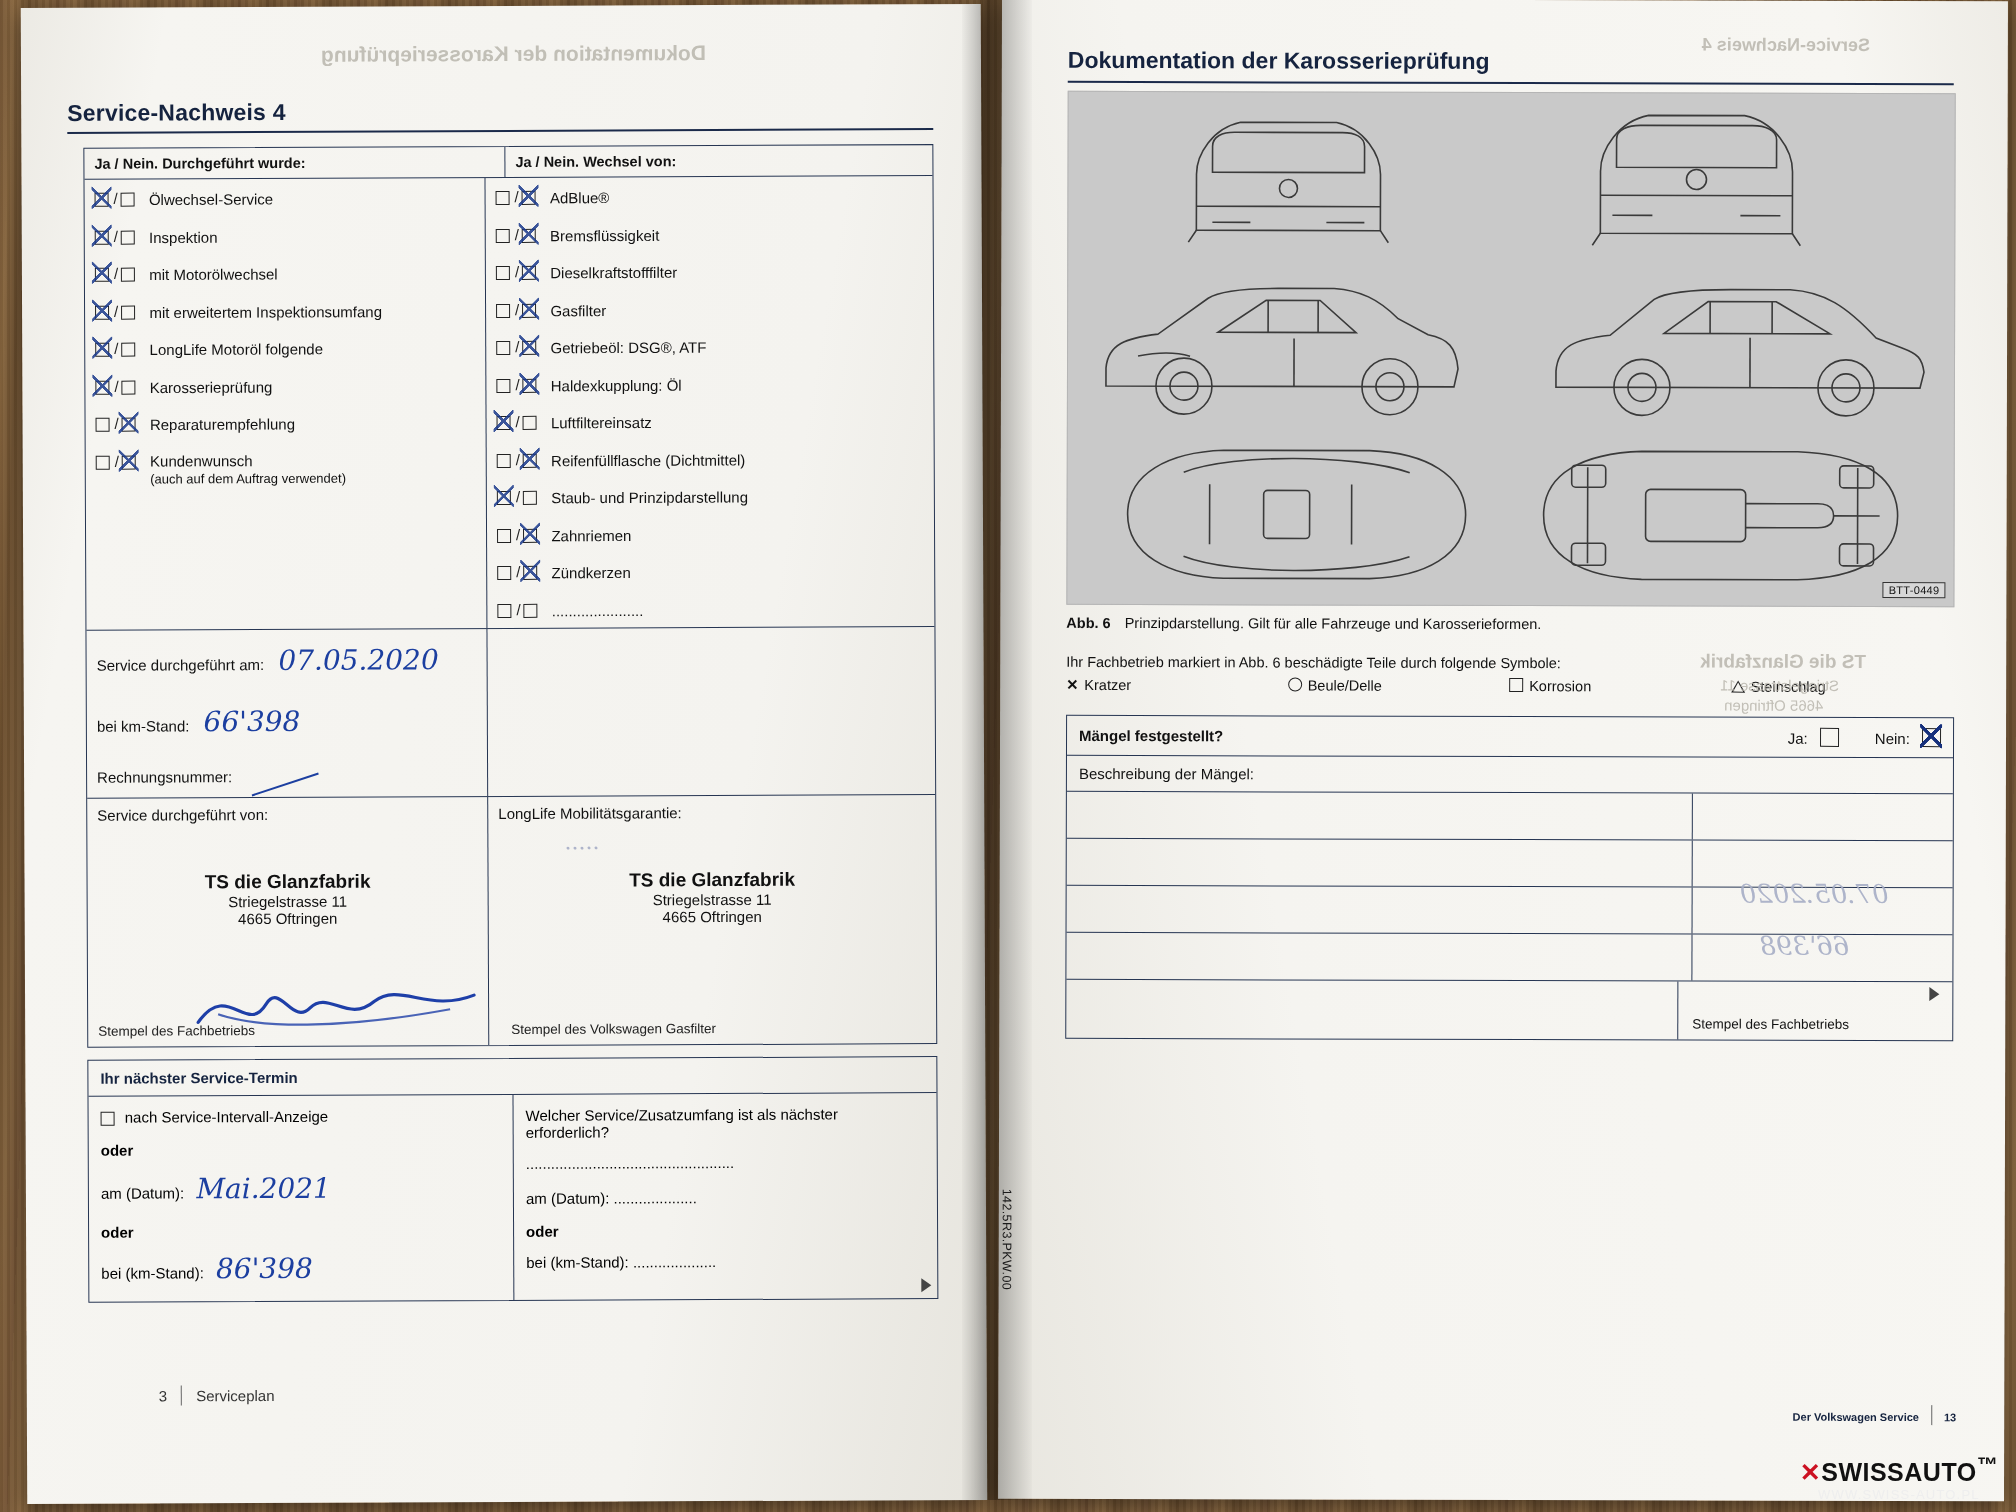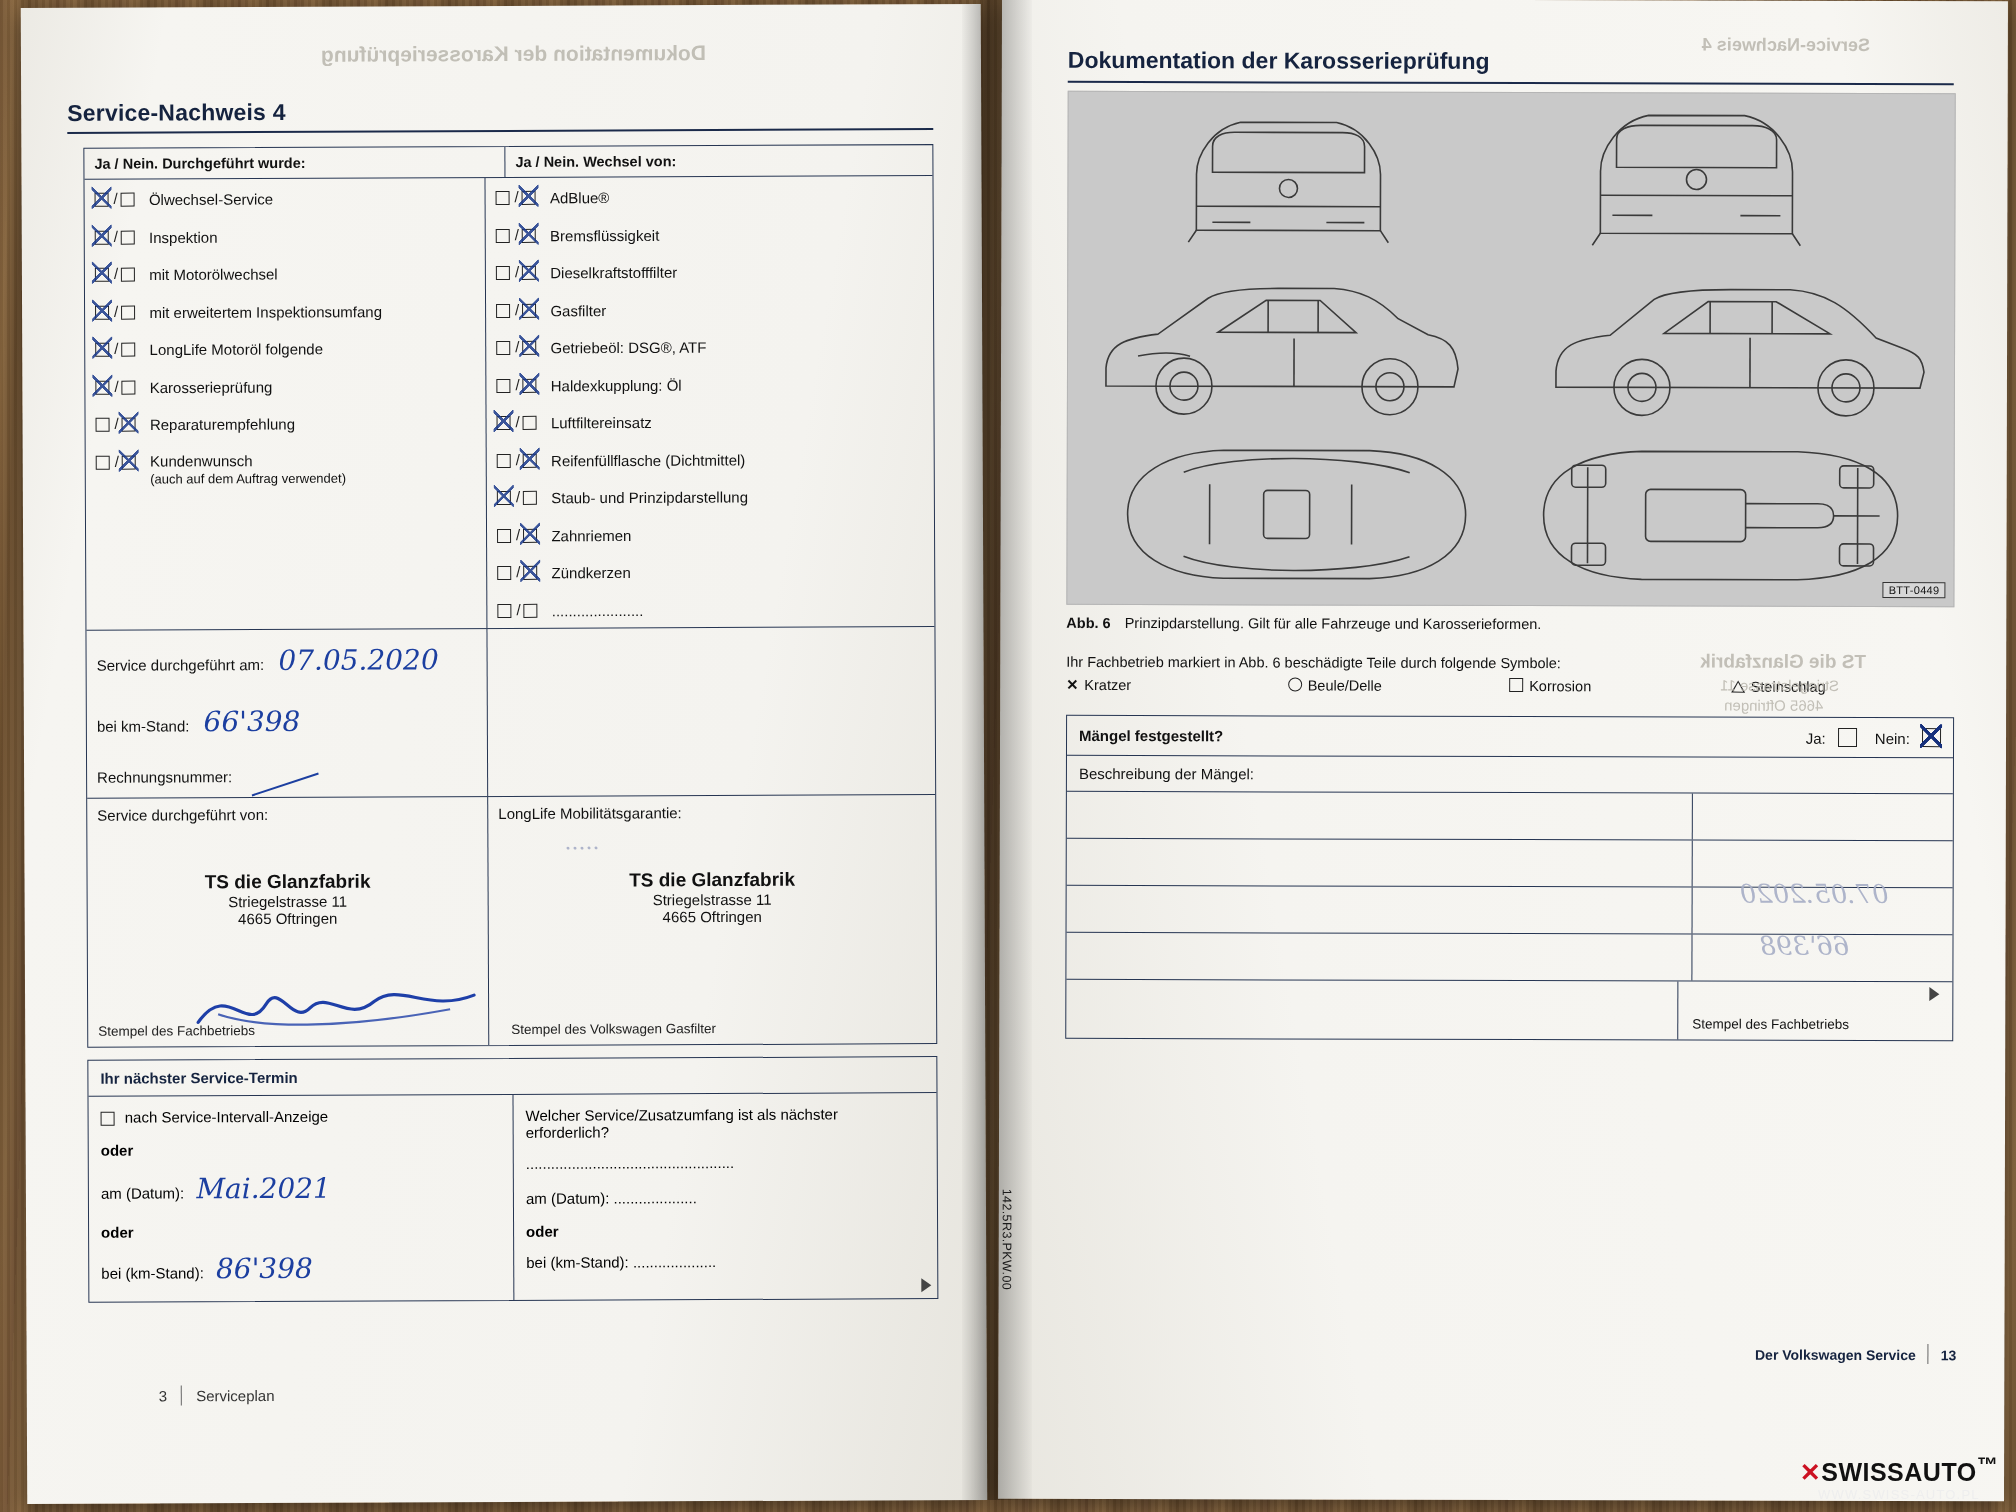--- a/index.html
+++ b/index.html
@@ -103,39 +103,39 @@
   .sq{display:inline-block;width:12px;height:12px;border:1.2px solid #222;vertical-align:-1px;margin-right:6px;}
   .ci{display:inline-block;width:12px;height:12px;border:1.2px solid #222;border-radius:50%;vertical-align:-1px;margin-right:6px;}
   .tri{display:inline-block;width:0;height:0;border-left:7px solid transparent;border-right:7px solid transparent;border-bottom:12px solid transparent;position:relative;margin-right:6px;vertical-align:-1px;}
   .tri:before{content:"";position:absolute;left:-7px;top:0;width:0;height:0;border-left:7px solid transparent;border-right:7px solid transparent;border-bottom:12px solid #222;}
   .tri:after{content:"";position:absolute;left:-5px;top:2.4px;width:0;height:0;border-left:5px solid transparent;border-right:5px solid transparent;border-bottom:9px solid #f5f4f0;}
   .xk{display:inline-block;margin-right:6px;font-weight:bold;}
 
   .defbox{position:absolute;left:66px;top:716px;width:886px;border:1.5px solid #263552;font-size:15px;color:#111;}
   .defhead{display:flex;border-bottom:1.5px solid #263552;padding:10px 12px;align-items:center;}
   .defhead .t{font-weight:bold;flex:1;}
-  .defhead .opt{margin-left:18px;}
+  .defhead .opt{margin-left:36px;}
   .cbig{display:inline-block;width:17px;height:17px;border:1.4px solid #222;vertical-align:-3px;margin-left:8px;position:relative;}
   .cbig.checked:after{
     content:"";position:absolute;left:-3px;top:-5px;width:22px;height:24px;
     background:
       linear-gradient(45deg,transparent 45%, #16307c 46%, #16307c 55%, transparent 56%),
       linear-gradient(-45deg,transparent 45%, #16307c 46%, #16307c 55%, transparent 56%);
   }
   .deflabel{padding:9px 12px;border-bottom:1px solid #263552;}
   .defline{height:46px;border-bottom:1px solid #263552;display:flex;}
   .defline .l{flex:1;border-right:1px solid #263552;}
   .defline .r{width:260px;}
   .defstamp{height:58px;display:flex;align-items:flex-end;}
   .defstamp .l{flex:1;border-right:1px solid #263552;height:100%;}
   .defstamp .r{width:260px;padding:0 0 8px 14px;font-size:13.5px;}
   .rot{
     position:absolute;left:1px;top:1190px;writing-mode:vertical-rl;font-size:12.5px;color:#222;letter-spacing:.4px;
   }
-  .rp-foot{position:absolute;right:48px;top:1343px;font-size:14px;font-weight:bold;color:#15233f;}
+  .rp-foot{position:absolute;right:48px;top:1404px;font-size:11px;font-weight:bold;color:#15233f;}
   .rp-foot .bar{display:inline-block;width:1px;height:20px;background:#666;margin:0 12px;vertical-align:-4px;}
   .tri-mark{position:absolute;width:0;height:0;border-top:7px solid transparent;border-bottom:7px solid transparent;border-right:10px solid #333;}
 
   
   .ghost{position:absolute;color:#b9b6ad;opacity:.85;pointer-events:none;}
   .ghost.flip{transform:scaleX(-1);}
   .ghost-blue{position:absolute;color:#a7aec6;opacity:.9;font-family:"DejaVu Serif",serif;font-style:italic;transform:scaleX(-1);pointer-events:none;}
 
   .wm{
     position:absolute;right:18px;bottom:10px;text-align:center;font-size:13px;color:#2a2a2a;

